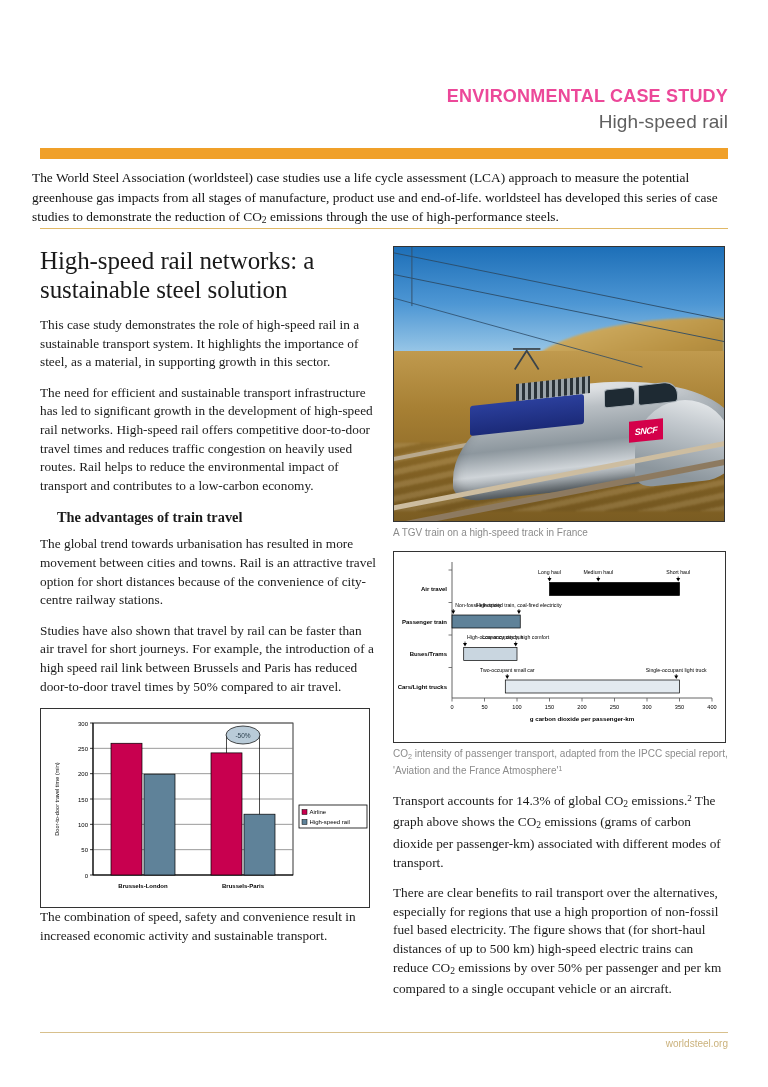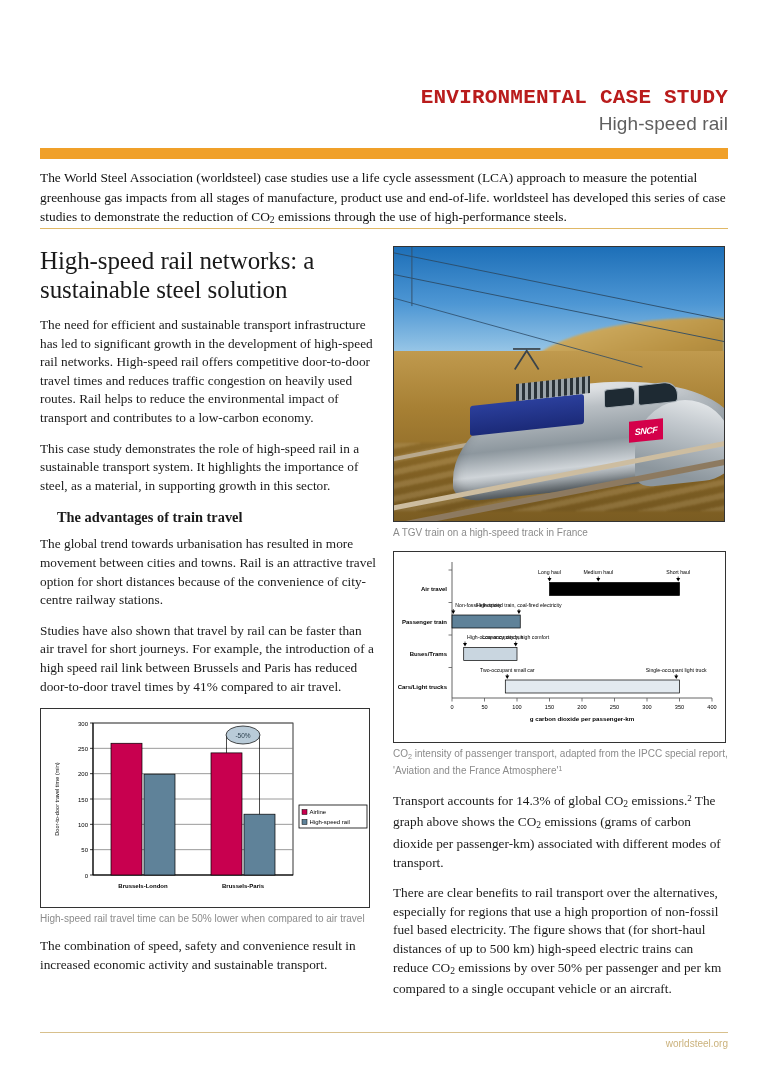--- a/index.html
+++ b/index.html
@@ -14,26 +14,26 @@
   }
   .page { position:absolute; inset:0; }
 
   
   .logo { position:absolute; left:40px; top:46px; }
   .logo-main { font-family:"Liberation Sans", sans-serif; font-size:31px; letter-spacing:-0.6px; color:#5b7c94; line-height:1; }
   .logo-main .b { font-weight:bold; color:#4e708a; }
   .logo-sub { font-family:"Liberation Sans", sans-serif; font-size:10.5px; letter-spacing:4.6px; color:#7d8f9c; margin-top:3px; }
 
   .head-title { position:absolute; right:40px; top:86px; text-align:right; font-family:"Liberation Sans", sans-serif; }
-  .head-title .l1 { font-size:21px; font-weight:bold; color:#b91c1c; letter-spacing:0.2px;font-family:Liberation Mono, monospace; }
+  .head-title .l1 { font-size:18px; font-weight:bold; color:#ec4899; letter-spacing:0.2px; }
   .head-title .l2 { font-size:19px; color:#5f5f5f; margin-top:4px; letter-spacing:0.1px; }
 
   .orange-bar { position:absolute; left:40px; right:40px; top:148px; height:11px; background:#f0a029; }
 
-  .intro { position:absolute; left:40px; right:40px; top:168px; font-size:13.4px; line-height:19.5px; color:#111; }
+  .intro { position:absolute; left:32px; right:40px; top:168px; font-size:13.4px; line-height:19.5px; color:#111; }
   .rule-gold { position:absolute; left:40px; right:40px; height:1px; background:#e0b866; }
   .rule-1 { top:228px; }
 
   
   .col-left  { position:absolute; left:40px;  top:246px; width:336px; }
   .col-right { position:absolute; left:393px; top:246px; width:335px; }
 
   h1.title { font-size:25px; font-weight:normal; line-height:29px; margin:0 0 12px 0; letter-spacing:-0.1px; }
   p.body { font-size:13.3px; line-height:18.6px; margin:0 0 12px 0; }
   h2.sub { font-size:14.4px; font-weight:bold; margin:14px 0 9px 17px; }
@@ -103,25 +103,25 @@
   <div class="orange-bar"></div>
 
   <div class="intro">
     <span>The World Steel Association (worldsteel) case studies use a life cycle assessment (LCA) approach to measure the potential greenhouse gas impacts from all stages of manufacture, product use and end-of-life. worldsteel has developed this series of case studies to demonstrate the reduction of CO</span><sub>2</sub><span> emissions through the use of high-performance steels.</span>
   </div>
 
   <div class="rule-gold rule-1"></div>
 
   <div class="col-left">
     <h1 class="title">High-speed rail networks: a sustainable steel solution</h1>
+    <p class="body">This case study demonstrates the role of high-speed rail in a sustainable transport system. It highlights the importance of steel, as a material, in supporting growth in this sector.</p>
     <p class="body">The need for efficient and sustainable transport infrastructure has led to significant growth in the development of high-speed rail networks. High-speed rail offers competitive door-to-door travel times and reduces traffic congestion on heavily used routes. Rail helps to reduce the environmental impact of transport and contributes to a low-carbon economy.</p>
-    <p class="body">This case study demonstrates the role of high-speed rail in a sustainable transport system. It highlights the importance of steel, as a material, in supporting growth in this sector.</p>
     <h2 class="sub">The advantages of train travel</h2>
     <p class="body">The global trend towards urbanisation has resulted in more movement between cities and towns. Rail is an attractive travel option for short distances because of the convenience of city-centre railway stations.</p>
-    <p class="body">Studies have also shown that travel by rail can be faster than air travel for short journeys. For example, the introduction of a high speed rail link between Brussels and Paris has reduced door-to-door travel times by 41% compared to air travel.</p>
+    <p class="body">Studies have also shown that travel by rail can be faster than air travel for short journeys. For example, the introduction of a high speed rail link between Brussels and Paris has reduced door-to-door travel times by 50% compared to air travel.</p>
 
     <div class="vchart">
       <svg id="svg-vchart" width="330" height="200" viewBox="0 0 330 200">
           <rect x="52" y="14" width="200" height="152" fill="#fff" stroke="#000" stroke-width="0.8"></rect>
           <line x1="49" y1="166" x2="52" y2="166" stroke="#000" stroke-width="0.8"></line>
           <text x="47" y="168.6" text-anchor="end" font-family="&quot;Liberation Sans&quot;, sans-serif" font-size="6" fill="#000">0</text>
           <line x1="52" y1="140.66666666666666" x2="252" y2="140.66666666666666" stroke="#808080" stroke-width="0.8"></line>
           <line x1="49" y1="140.66666666666666" x2="52" y2="140.66666666666666" stroke="#000" stroke-width="0.8"></line>
           <text x="47" y="143.26666666666665" text-anchor="end" font-family="&quot;Liberation Sans&quot;, sans-serif" font-size="6" fill="#000">50</text>
           <line x1="52" y1="115.33333333333334" x2="252" y2="115.33333333333334" stroke="#808080" stroke-width="0.8"></line>
@@ -152,21 +152,20 @@
           <line x1="218.5" y1="26" x2="218.5" y2="105.19999999999999" stroke="#000" stroke-width="0.7"></line>
           <ellipse cx="202" cy="26" rx="17" ry="9" fill="#b9cbd8" stroke="#000" stroke-width="0.7"></ellipse>
           <text x="202" y="28.6" text-anchor="middle" font-family="&quot;Liberation Sans&quot;, sans-serif" font-size="6.5" fill="#2a3f4d">-50%</text>
           <rect x="258" y="96" width="68" height="23" fill="#fff" stroke="#000" stroke-width="0.8"></rect>
           <rect x="261" y="100.5" width="5" height="5" fill="#c8004f" stroke="#000" stroke-width="0.5"></rect>
           <text x="268.5" y="105.3" font-family="&quot;Liberation Sans&quot;, sans-serif" font-size="6" fill="#000">Airline</text>
           <rect x="261" y="110.5" width="5" height="5" fill="#5f8299" stroke="#000" stroke-width="0.5"></rect>
           <text x="268.5" y="115.3" font-family="&quot;Liberation Sans&quot;, sans-serif" font-size="6" fill="#000">High-speed rail</text>
         </svg>
     </div>
-    <div class="caption">High-speed rail travel time can be 50% lower when compared to air travel</div>
 
     <p class="body">The combination of speed, safety and convenience result in increased economic activity and sustainable transport.</p>
   </div>
 
   <div class="col-right">
     <div class="photo">
       <div class="sky"></div>
       <div class="hill"></div>
       <div class="ground"></div>
       <svg class="wires" viewBox="0 0 332 128" preserveAspectRatio="none">

